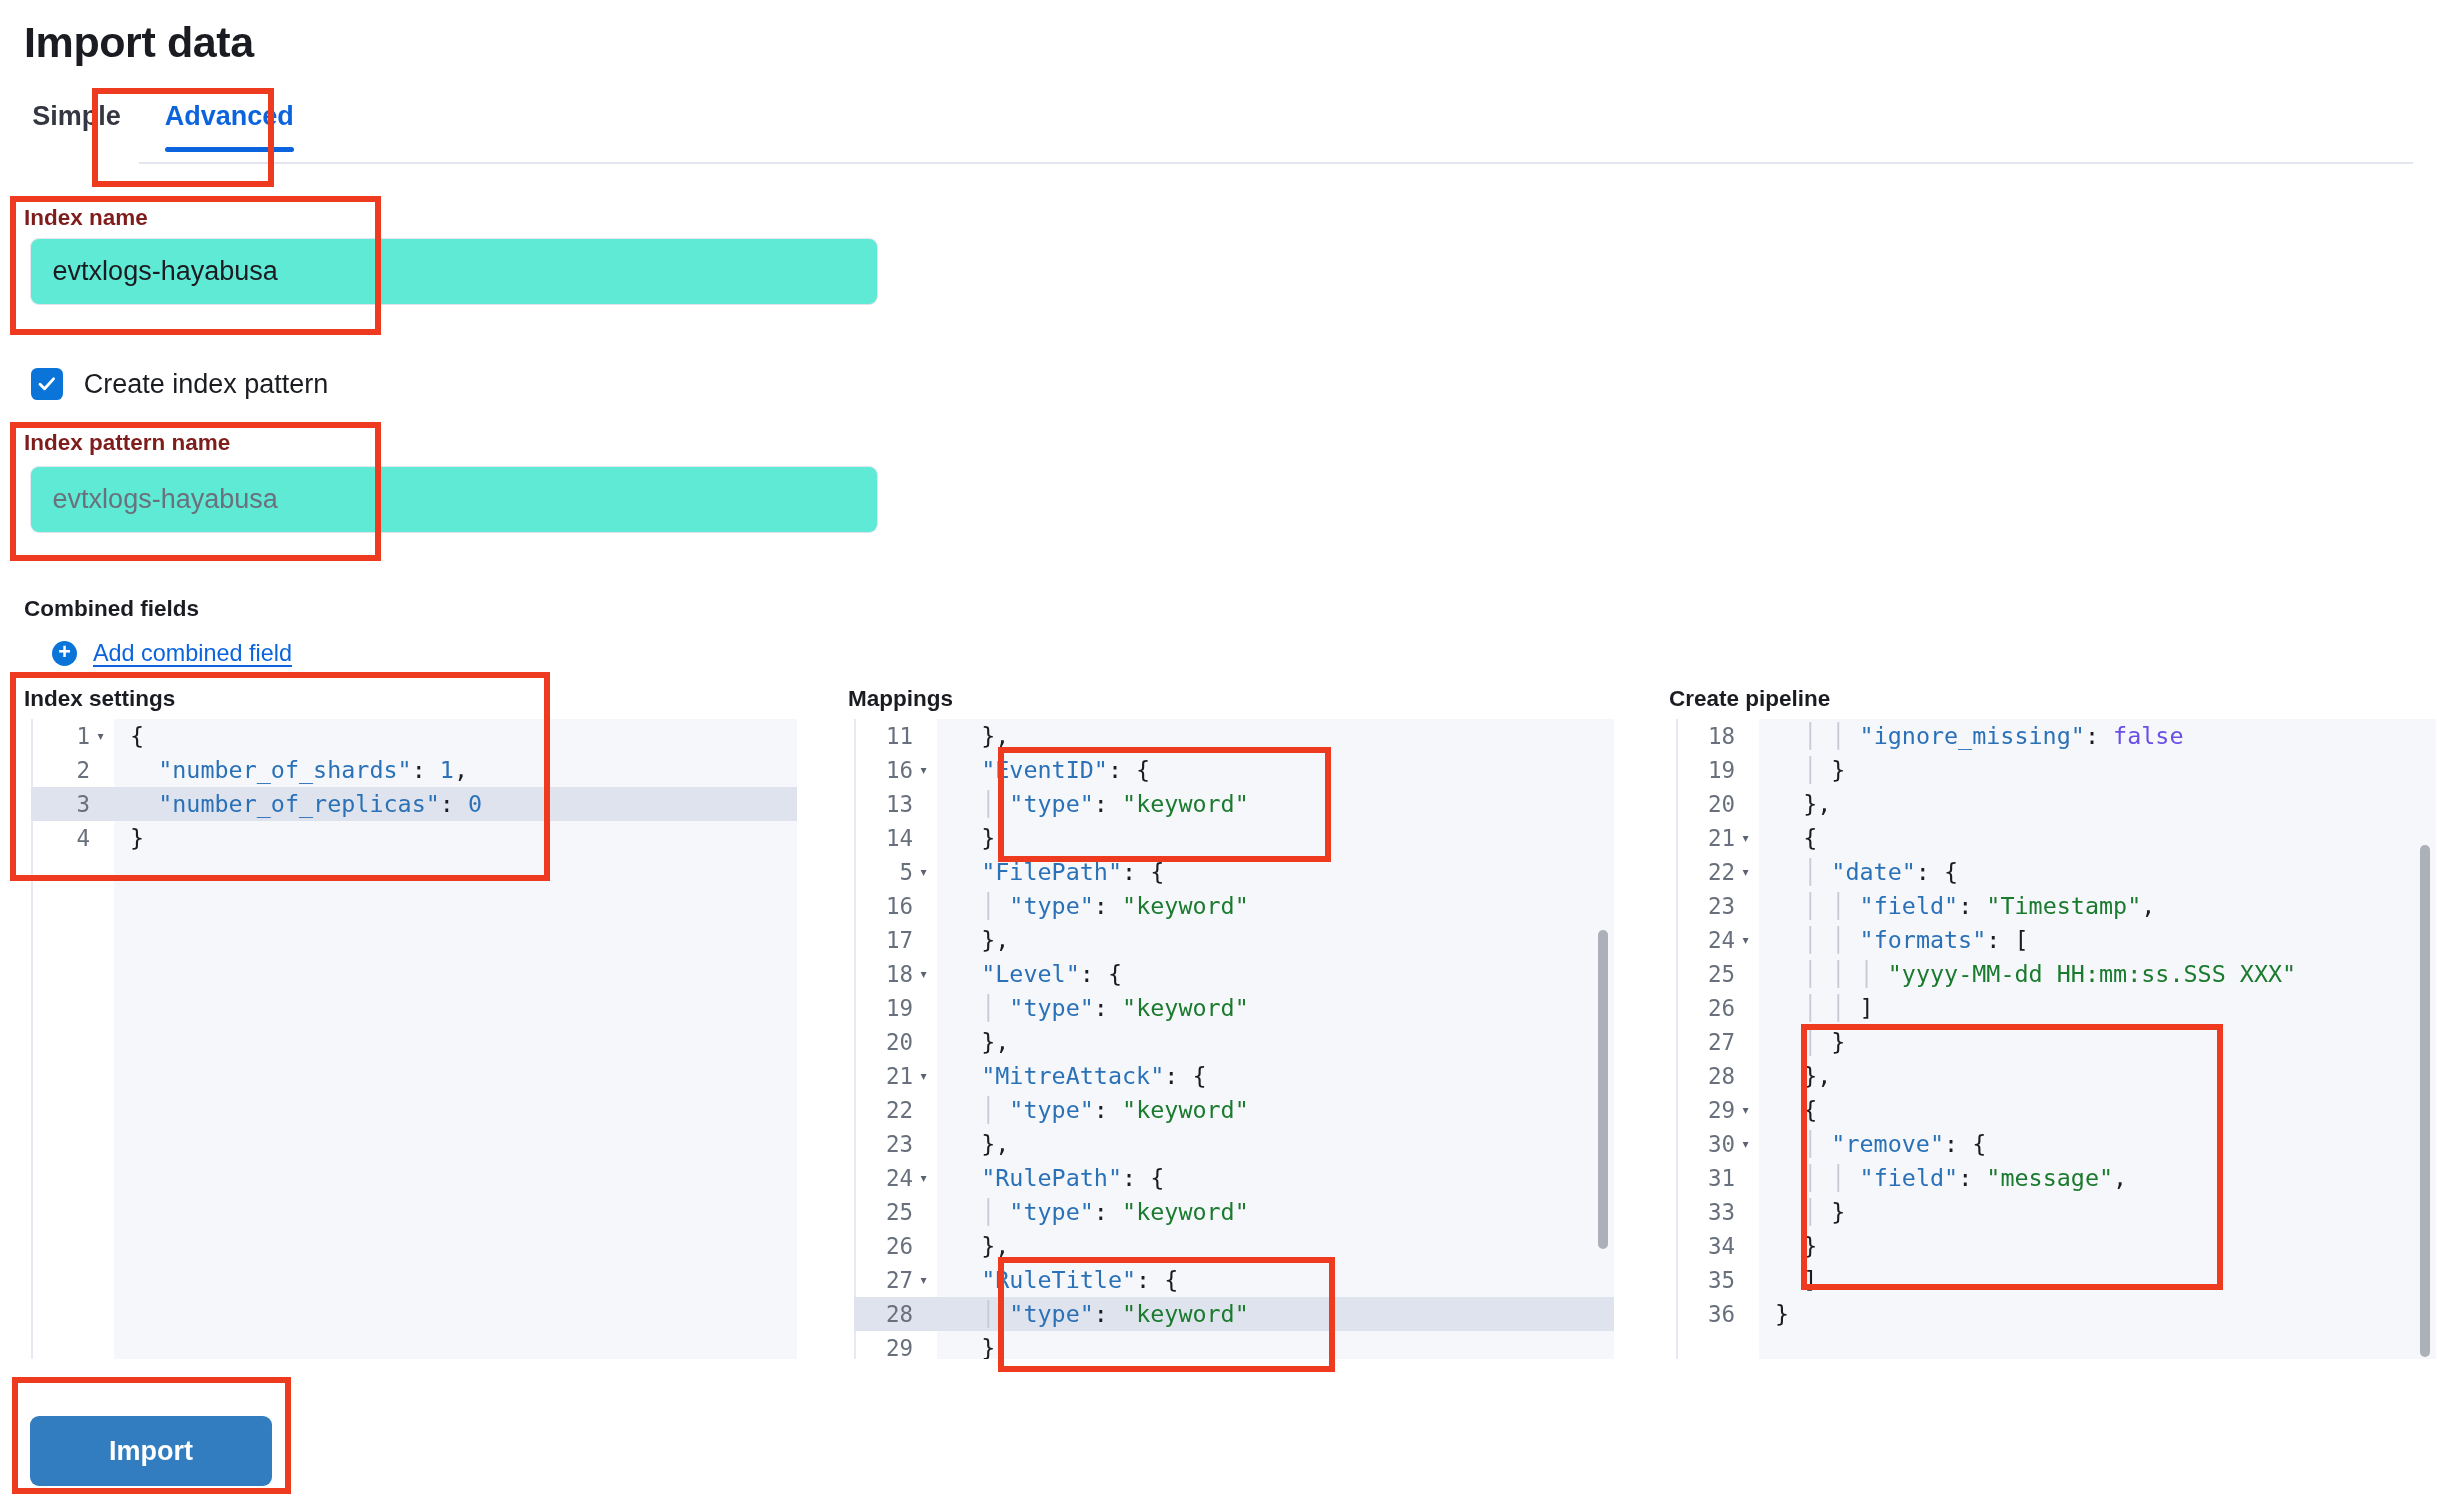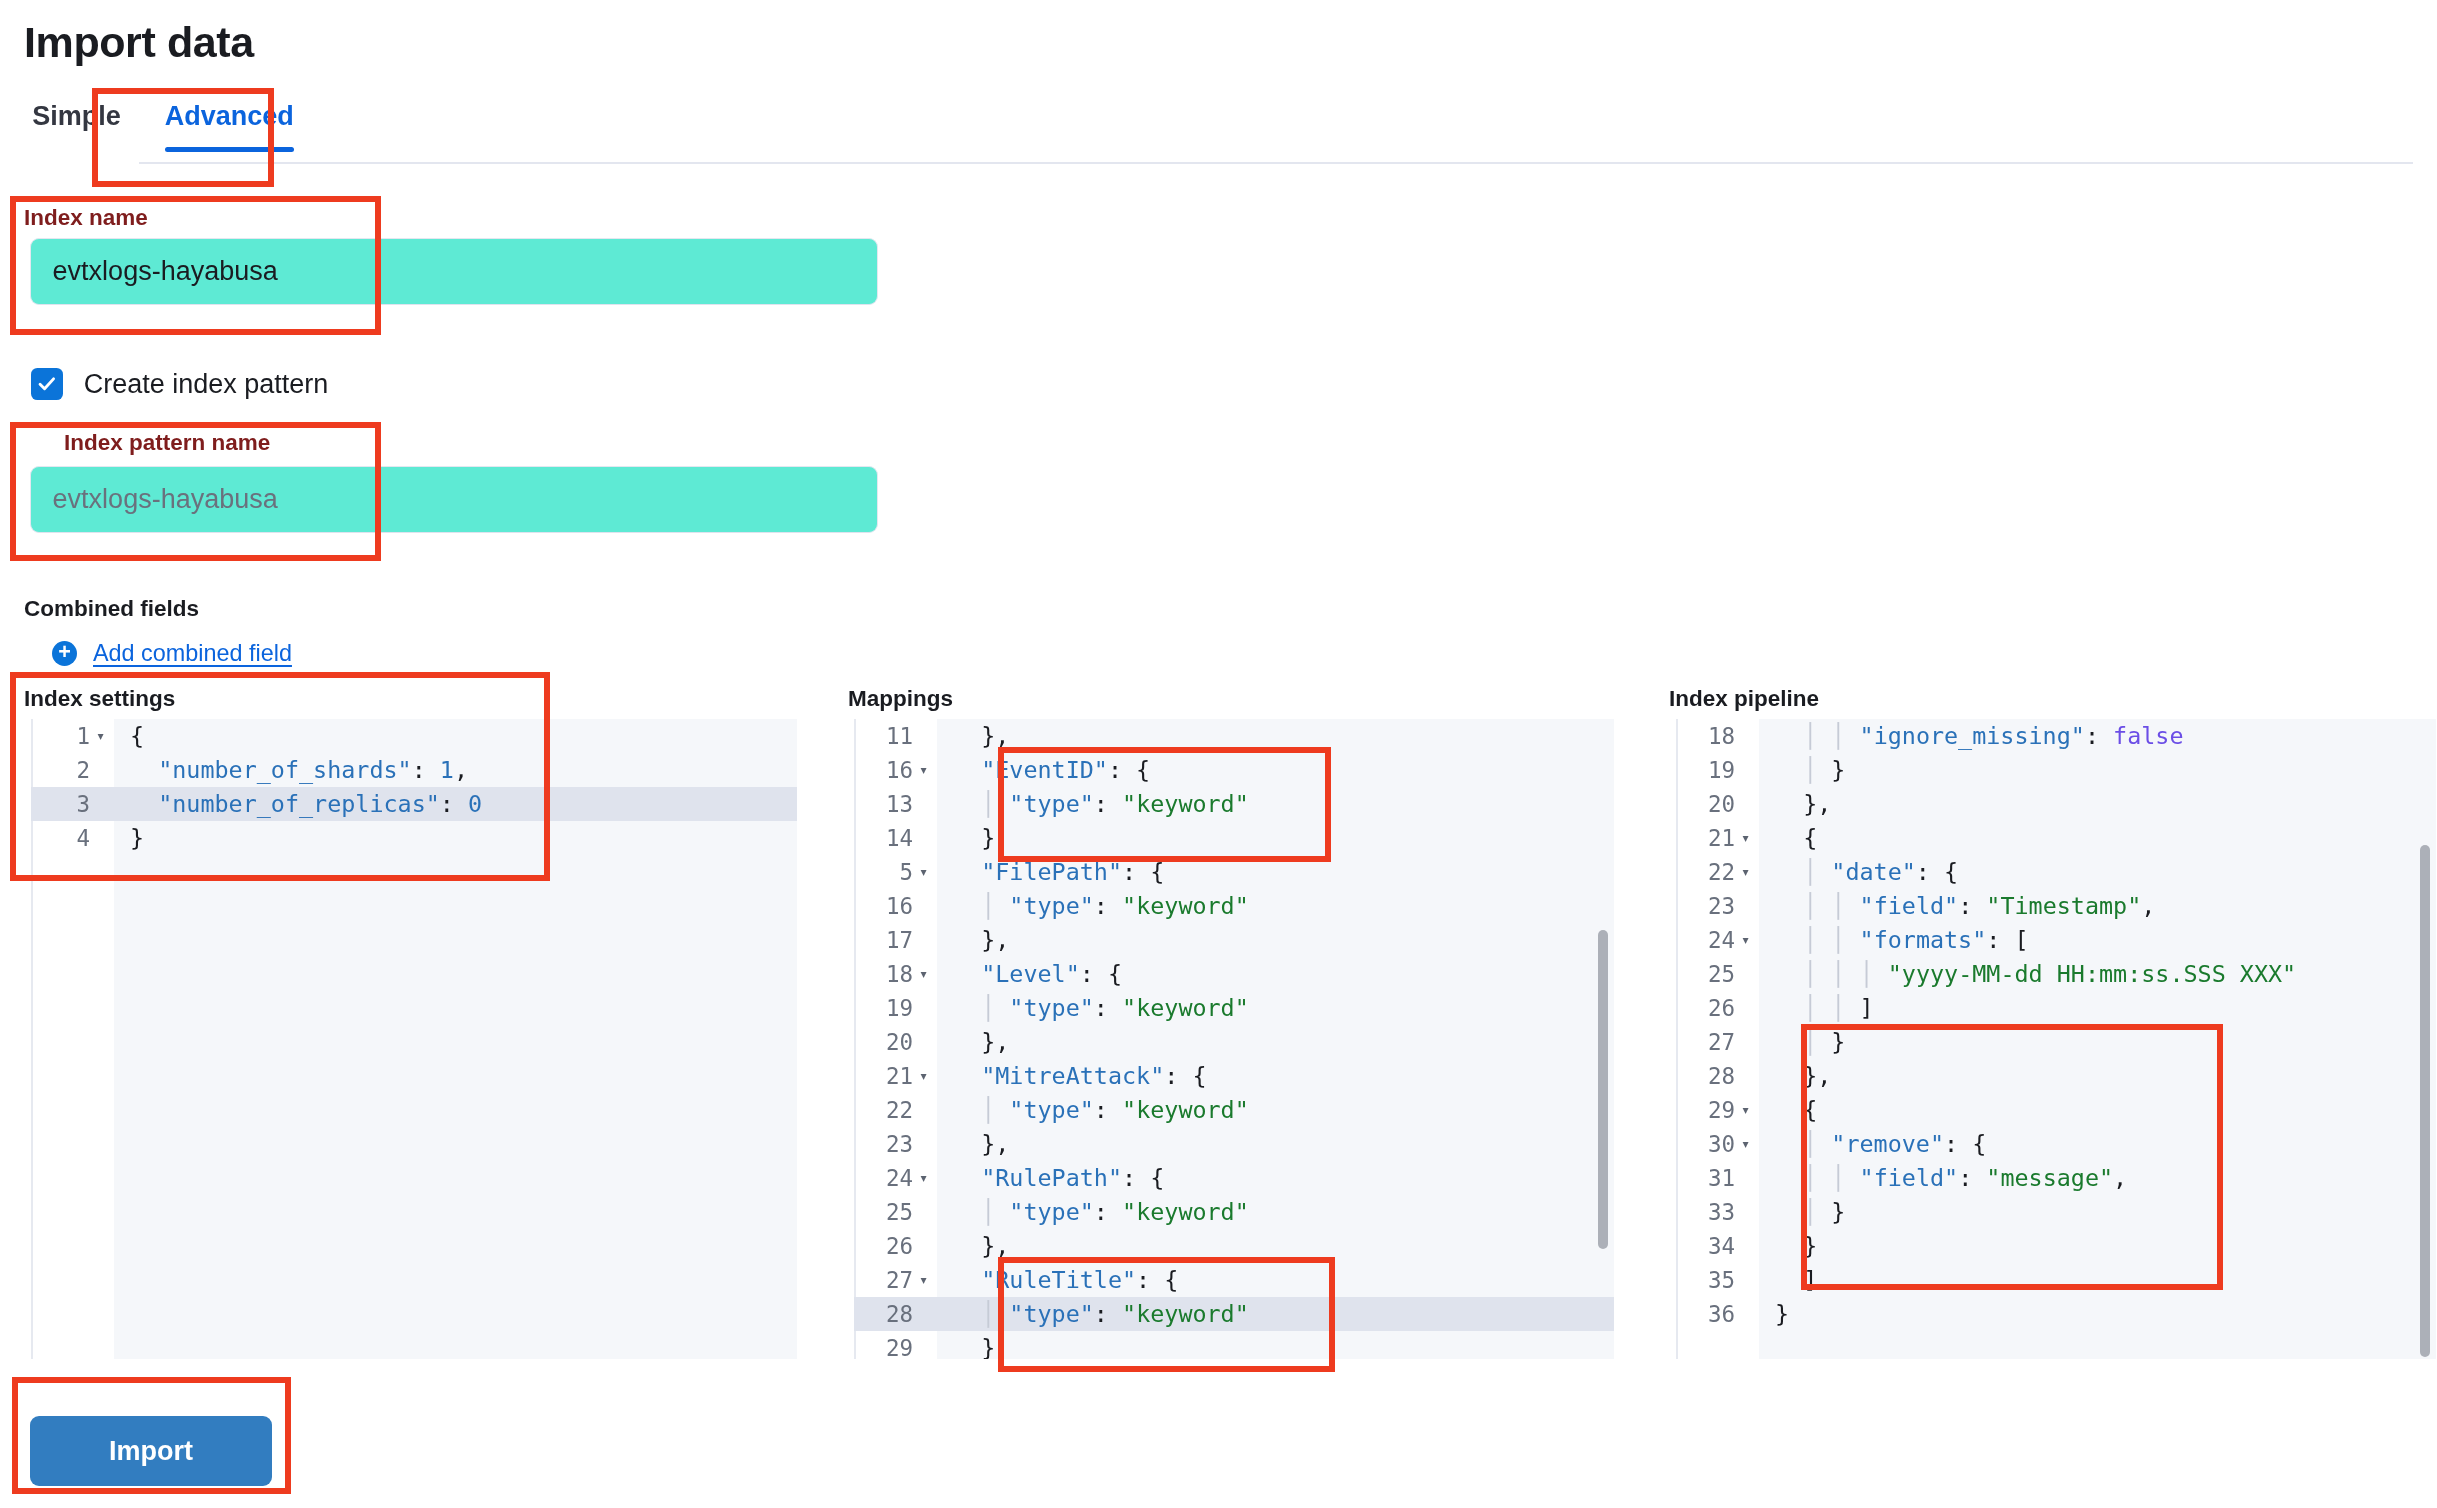--- a/index.html
+++ b/index.html
@@ -149,21 +149,21 @@
 
   <div class="checkbox-row">
     <span class="cbox">
       <svg width="21.6" height="21.6" viewBox="0 0 24 24" aria-hidden="true">
         <path d="M4.5 12.5 L9.5 17.5 L19.5 6.5" fill="none" stroke="#ffffff" stroke-width="3.2" stroke-linecap="round" stroke-linejoin="round"></path>
       </svg>
     </span>
     <span class="cbox-label">Create index pattern</span>
   </div>
 
-  <div class="field-label" style="left:24px;top:430px;margin-left:40px;">Index pattern name</div>
+  <div class="field-label" style="left:24px;top:430px;">Index pattern name</div>
   <div class="text-input" style="left:30px;top:466px;width:848px;">
     <span class="ph">evtxlogs-hayabusa</span>
   </div>
 
   <div class="combined-label">Combined fields</div>
   <div class="add-combined">
     <span class="plus-icon">
       <span class="plus-glyph">+</span>
     </span>
     <span class="lbl">Add combined field</span>
@@ -202,21 +202,21 @@
         <div class="row"><span class="ln">24</span><span class="fold">▾</span><span class="code">  <span class="tok-key">"RulePath"</span><span class="tok-pun">:</span><span class="tok-pun"> </span><span class="tok-pun">{</span></span></div>
         <div class="row"><span class="ln">25</span><span class="fold"></span><span class="code">  <span class="guide">│</span> <span class="tok-key">"type"</span><span class="tok-pun">:</span><span class="tok-pun"> </span><span class="tok-str">"keyword"</span></span></div>
         <div class="row"><span class="ln">26</span><span class="fold"></span><span class="code">  <span class="tok-pun">}</span><span class="tok-pun">,</span></span></div>
         <div class="row"><span class="ln">27</span><span class="fold">▾</span><span class="code">  <span class="tok-key">"RuleTitle"</span><span class="tok-pun">:</span><span class="tok-pun"> </span><span class="tok-pun">{</span></span></div>
         <div class="row hl"><span class="ln">28</span><span class="fold"></span><span class="code">  <span class="guide">│</span> <span class="tok-key">"type"</span><span class="tok-pun">:</span><span class="tok-pun"> </span><span class="tok-str">"keyword"</span></span></div>
         <div class="row"><span class="ln">29</span><span class="fold"></span><span class="code">  <span class="tok-pun">}</span><span class="tok-pun">,</span></span></div>
       </div>
     <div class="vscroll" style="right:6.3px;top:211px;height:319px;"></div>
   </div>
 
-  <div class="editor-title" style="left:1669px;top:686px;">Index pipeline</div>
+  <div class="editor-title" style="left:1669px;top:686px;">Create pipeline</div>
   <div class="editor" style="left:1676px;top:719px;width:760px;height:640px;">
     <div class="gutter"></div>
     <div class="gutter-edge"></div>
     <div class="code-rows">
         <div class="row"><span class="ln">18</span><span class="fold"></span><span class="code">  <span class="guide">│</span> <span class="guide">│</span> <span class="tok-key">"ignore_missing"</span><span class="tok-pun">:</span><span class="tok-pun"> </span><span class="tok-bool">false</span></span></div>
         <div class="row"><span class="ln">19</span><span class="fold"></span><span class="code">  <span class="guide">│</span> <span class="tok-pun">}</span></span></div>
         <div class="row"><span class="ln">20</span><span class="fold"></span><span class="code">  <span class="tok-pun">}</span><span class="tok-pun">,</span></span></div>
         <div class="row"><span class="ln">21</span><span class="fold">▾</span><span class="code">  <span class="tok-pun">{</span></span></div>
         <div class="row"><span class="ln">22</span><span class="fold">▾</span><span class="code">  <span class="guide">│</span> <span class="tok-key">"date"</span><span class="tok-pun">:</span><span class="tok-pun"> </span><span class="tok-pun">{</span></span></div>
         <div class="row"><span class="ln">23</span><span class="fold"></span><span class="code">  <span class="guide">│</span> <span class="guide">│</span> <span class="tok-key">"field"</span><span class="tok-pun">:</span><span class="tok-pun"> </span><span class="tok-str">"Timestamp"</span><span class="tok-pun">,</span></span></div>

